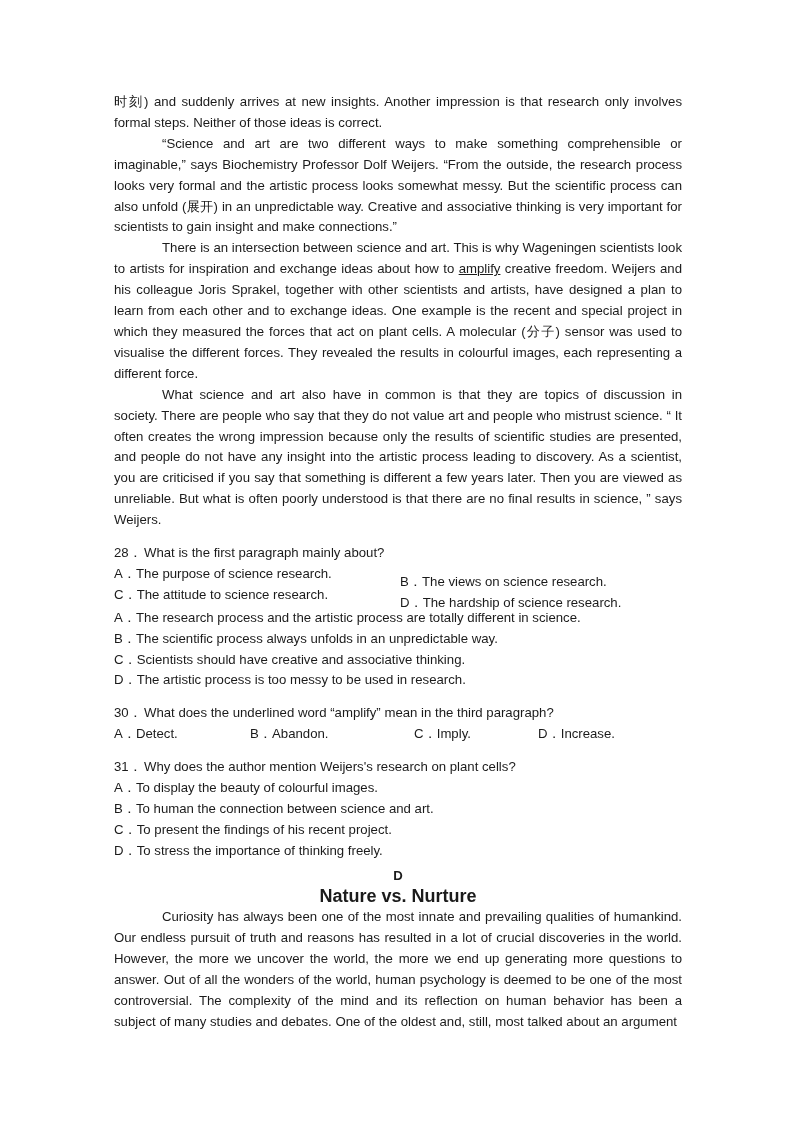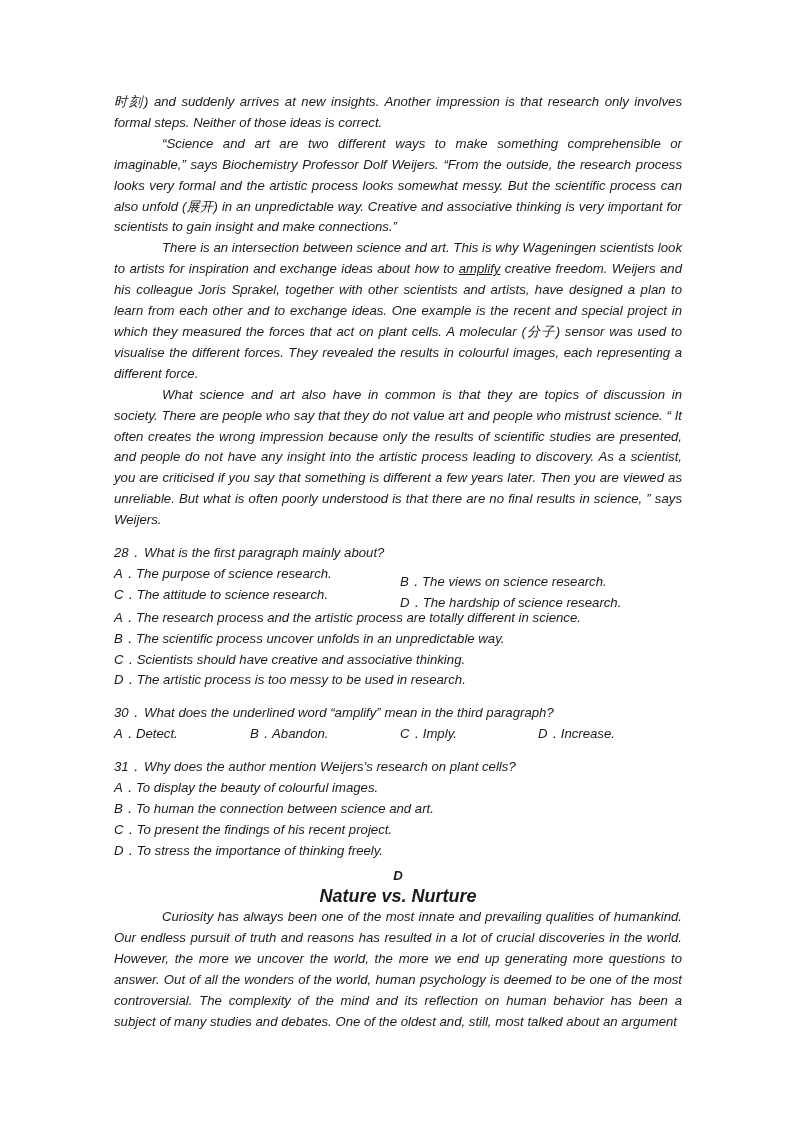--- a/index.html
+++ b/index.html
@@ -16,21 +16,20 @@
     color: #1b1b1b;
     overflow: hidden;
   }
   .page {
     position: absolute;
     left: 0;
     top: 0;
     width: 794px;
     height: 1123px;
     background: #ffffff;
-    font-style: italic;
   }
   .content {
     position: absolute;
     left: 114px;
     top: 92px;
     width: 568px;
   }
   
   .para {
     font-size: 13.2px;
@@ -81,21 +80,21 @@
     min-width: 22px;
   }
   
   .opt-row.single .opt { position: static; }
   
   .col-1 { left: 0px; }
   .col-2 { left: 286px; margin-top: 8px; }
   
   .q4 .col-a { left: 0px; }
   .q4 .col-b { left: 136px; text-align: right; }
-  .q4 .col-c { left: 286px; }
+  .q4 .col-c { left: 300px; }
   .q4 .col-d { left: 424px; }
   
   .section-letter {
     text-align: center;
     font-weight: bold;
     font-size: 13.2px;
     line-height: 20.9px;
     margin-top: 4px;
   }
   .section-title {
@@ -129,21 +128,21 @@
         <span class="opt col-1"><span class="opt-letter">C．</span><span>The attitude to science research.</span></span>
         <span class="opt col-2"><span class="opt-letter">D．</span><span>The hardship of science research.</span></span>
       </div>
     </div>
 
     <div class="q-block">
       <div class="opt-row single">
         <span class="opt"><span class="opt-letter">A．</span><span>The research process and the artistic process are totally different in science.</span></span>
       </div>
       <div class="opt-row single">
-        <span class="opt"><span class="opt-letter">B．</span><span>The scientific process uncover unfolds in an unpredictable way.</span></span>
+        <span class="opt"><span class="opt-letter">B．</span><span>The scientific process always unfolds in an unpredictable way.</span></span>
       </div>
       <div class="opt-row single">
         <span class="opt"><span class="opt-letter">C．</span><span>Scientists should have creative and associative thinking.</span></span>
       </div>
       <div class="opt-row single">
         <span class="opt"><span class="opt-letter">D．</span><span>The artistic process is too messy to be used in research.</span></span>
       </div>
     </div>
 
     <div class="q-block">

